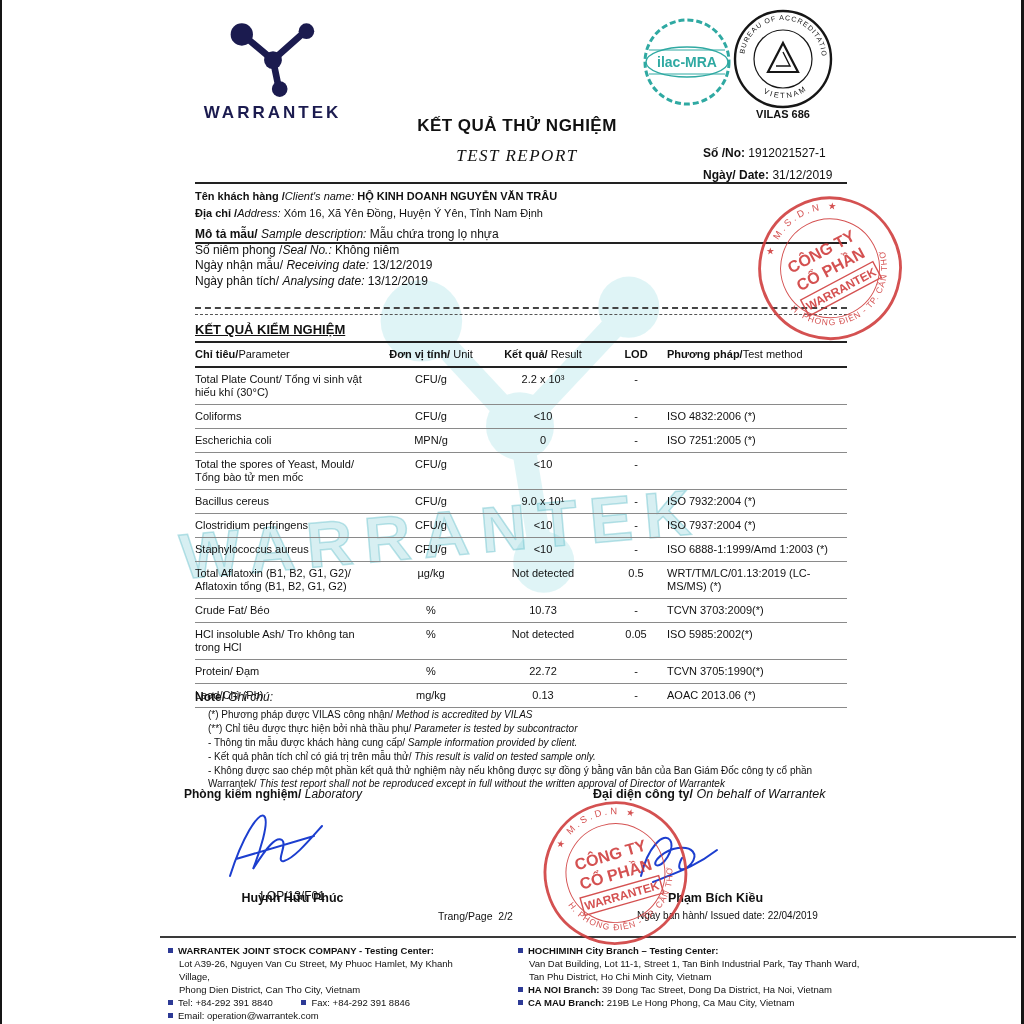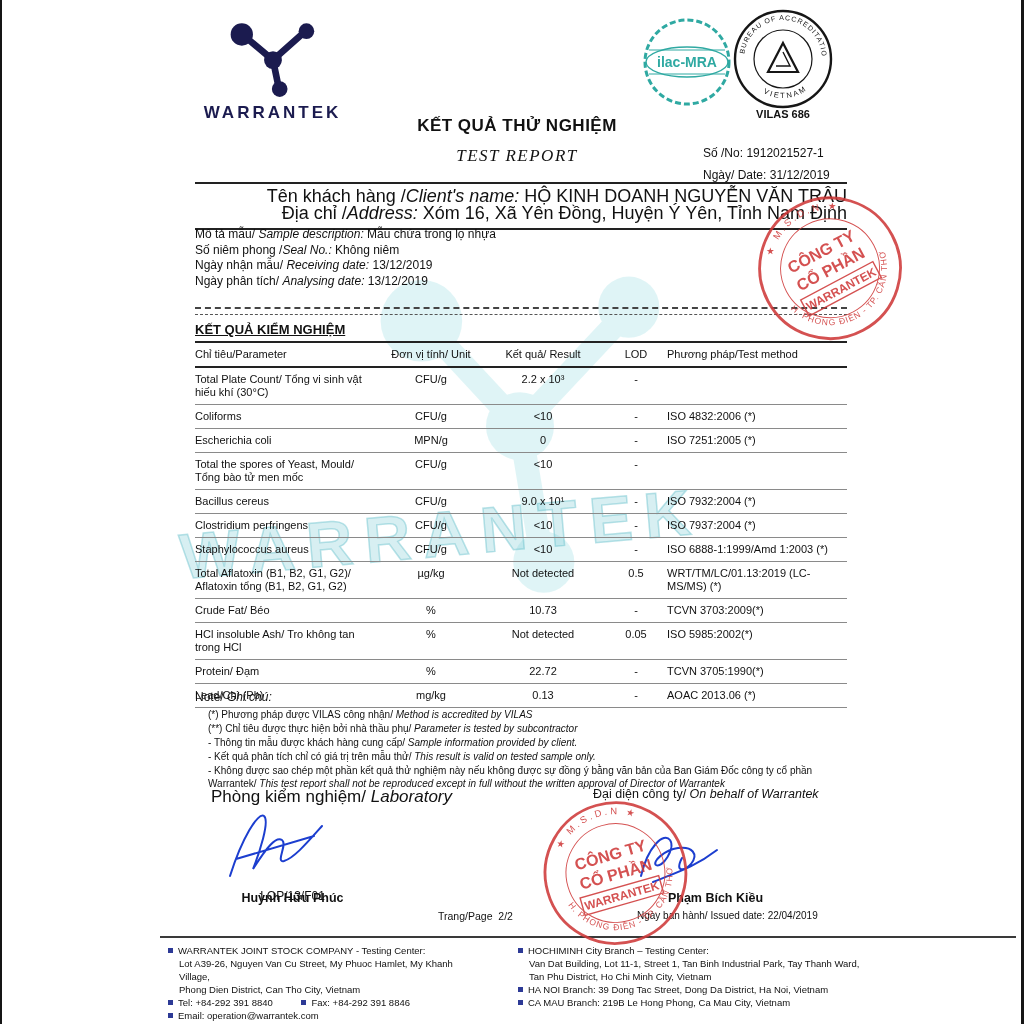--- a/index.html
+++ b/index.html
@@ -24,23 +24,23 @@
   .badge-ilac { left:641px; top:16px; }
   .badge-vilas { left:727px; top:6px; }
 
   .title-block { left:322px; top:116px; width:390px; text-align:center; }
   .title-vi { font-size:17px; font-weight:bold; letter-spacing:.5px; }
   .title-en { font-size:17px; font-style:italic; font-family:"Liberation Serif","DejaVu Serif",serif;
               letter-spacing:1.5px; margin-top:10px; }
   .report-meta { left:703px; top:142px; font-size:12px; line-height:22px; }
 
   .client-block { left:195px; top:182px; width:652px; border-top:2px solid #222; border-bottom:2px solid #222;
-                  padding:4px 0 6px; font-size:18px; line-height:17px;text-align:right; }
+                  padding:4px 0 20px; font-size:11px; line-height:17px; }
   .sample-block { left:195px; top:227px; width:652px; font-size:12px; line-height:15.5px; }
-  .b { font-weight:normal; }
+  .b { font-weight:bold; }
   .i { font-style:italic; }
 
   .dash1 { left:195px; top:307px; width:652px; border-top:2px dashed #444; }
   .dash2 { left:195px; top:314px; width:652px; border-top:1px dashed #555; }
   .section-title { left:195px; top:322px; font-size:13px; font-weight:bold;text-decoration:underline; }
 
   
   .tbl { left:195px; top:341px; width:652px; font-size:11px; line-height:13px; }
   .tr { display:flex; border-bottom:1px solid #8a8a8a; }
   .thead { border-top:2px solid #222; border-bottom:2px solid #222; }
@@ -50,21 +50,21 @@
   .c-result { width:128px; text-align:center; }
   .c-lod { width:58px; text-align:center; }
   .c-method { flex:1; }
   .thead .td { white-space:nowrap; }
 
   .note-label { left:195px; top:690px; font-size:12px; }
   .notes { left:208px; top:709px; width:648px; font-size:10px; line-height:12.5px; }
   .note-item { margin-bottom:1.5px; }
 
   
-  .sig-left-title { left:211px; top:787px; font-size:17px; }
+  .sig-left-title { left:184px; top:787px; font-size:12px; }
   .sig-right-title { left:593px; top:787px; font-size:12.5px; }
   .sig-left-svg { left:222px; top:806px; z-index:2; }
   .sig-right-svg { left:633px; top:820px; z-index:2; }
   .sig-left-name { left:195px; top:891px; width:195px; text-align:center; font-size:12.5px; font-weight:bold; }
   .sig-right-name { left:633px; top:891px; width:165px; text-align:center; font-size:12.5px; font-weight:bold; z-index:2; }
   .form-code { left:195px; top:889px; width:195px; text-align:center; font-size:12px; }
   .page-num { left:438px; top:910px; font-size:10.5px; }
   .issued { left:637px; top:910px; font-size:10px; z-index:2; }
 
   .stamp { z-index:5; opacity:.88; }

